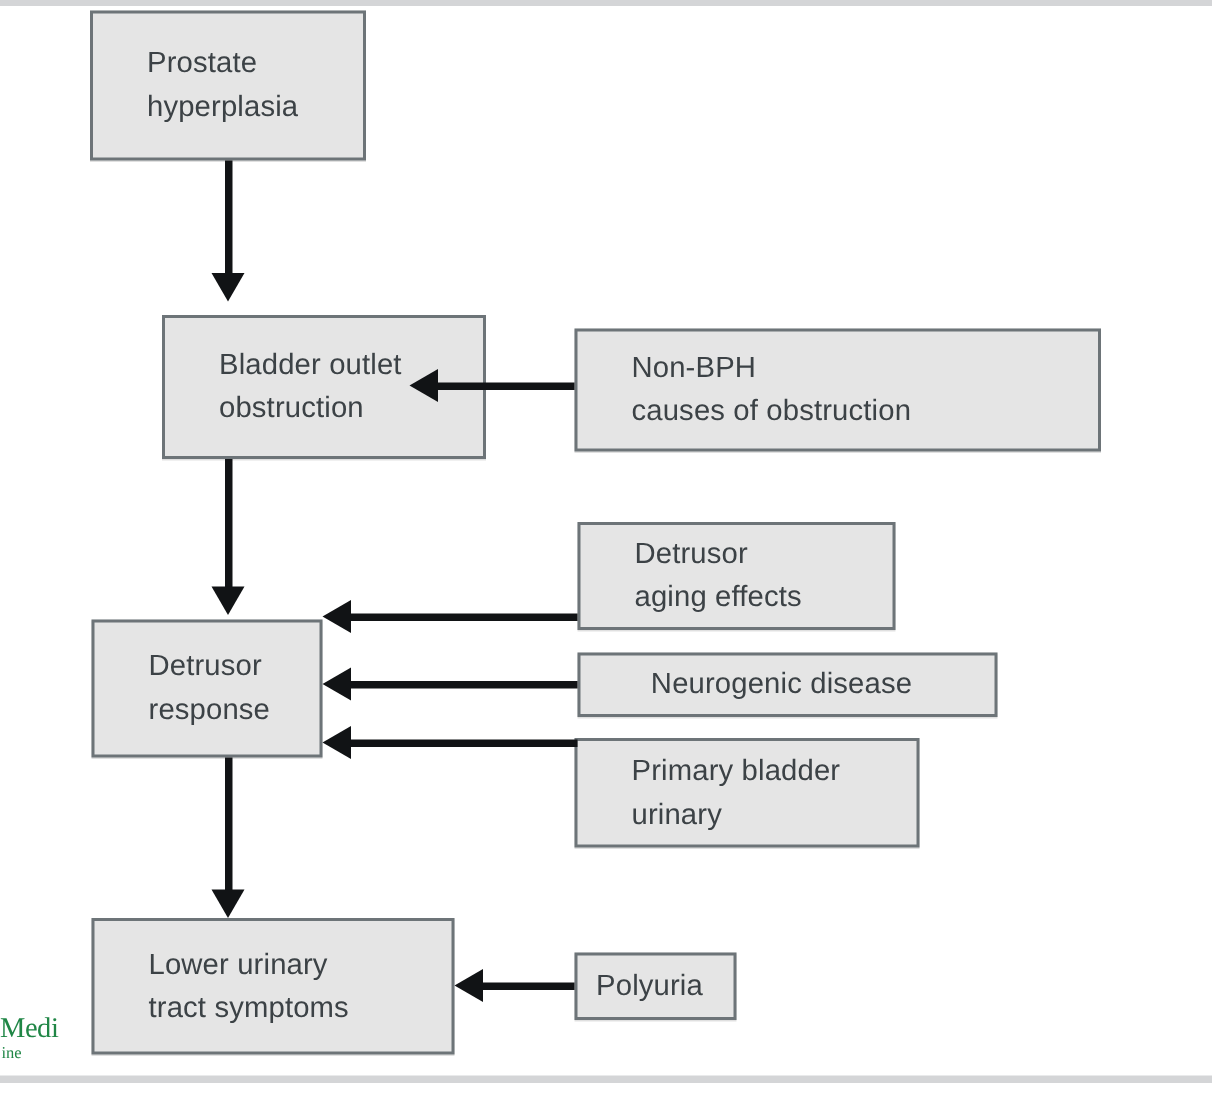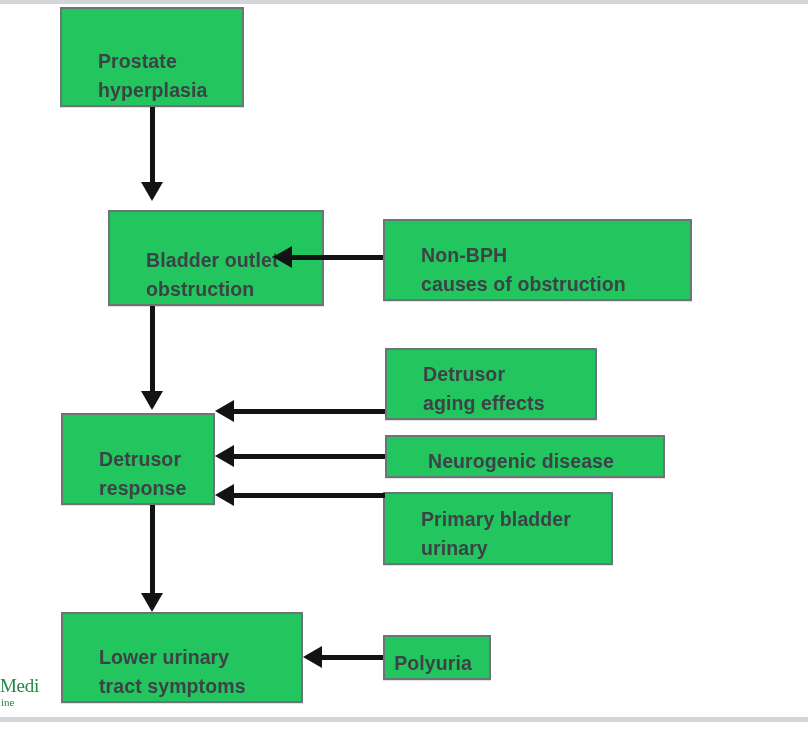--- a/index.html
+++ b/index.html
@@ -32,26 +32,25 @@
     top: 4px;
     width: 808px;
     height: 713px;
     background: #ffffff;
   }
 
   
   .node {
     position: absolute;
     box-sizing: border-box;
-    background: #22c55e;
+    background: #e5e5e5;
     border: 2px solid #6d7478;
     display: flex;
-    align-items: flex-end;
+    align-items: center;
     box-shadow: 0 1px 0 rgba(0,0,0,0.12);
-    font-weight: bold;
   }
   .node .label {
     padding-left: 36px;
     padding-right: 10px;
     font-size: 19.5px;
     line-height: 29px;
     color: #3c4246;
     white-space: pre-line;
     letter-spacing: 0.1px;
   }
@@ -144,21 +143,21 @@
     </div>
 
     <div class="vline" style="left:150px; top:501px; width:5px; height:90px;"></div>
     <div class="arrow-down" style="left:141px; top:589px;"></div>
 
     <div class="node" style="left:61px; top:608px; width:242px; height:91px;">
       <span class="label">Lower urinary
 tract symptoms</span>
     </div>
 
-    <div class="node" style="left:383px; top:215px; width:309px; height:82px;">
+    <div class="node" style="left:383px; top:215px; width:351px; height:82px;">
       <span class="label">Non-BPH
 causes of obstruction</span>
     </div>
     <div class="hline" style="left:292px; top:251px; width:91px;"></div>
     <div class="arrow-left" style="left:273px; top:242px;"></div>
 
     <div class="node" style="left:385px; top:344px; width:212px; height:72px;">
       <span class="label">Detrusor
 aging effects</span>
     </div>

